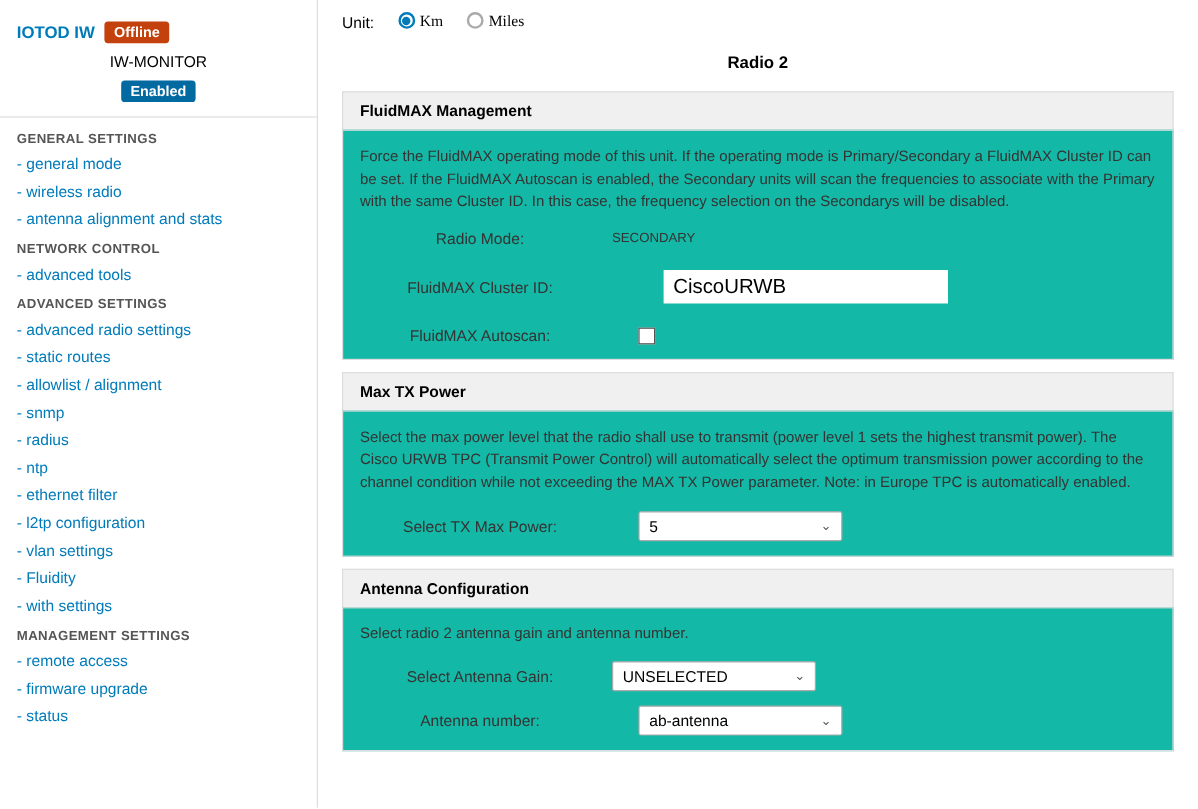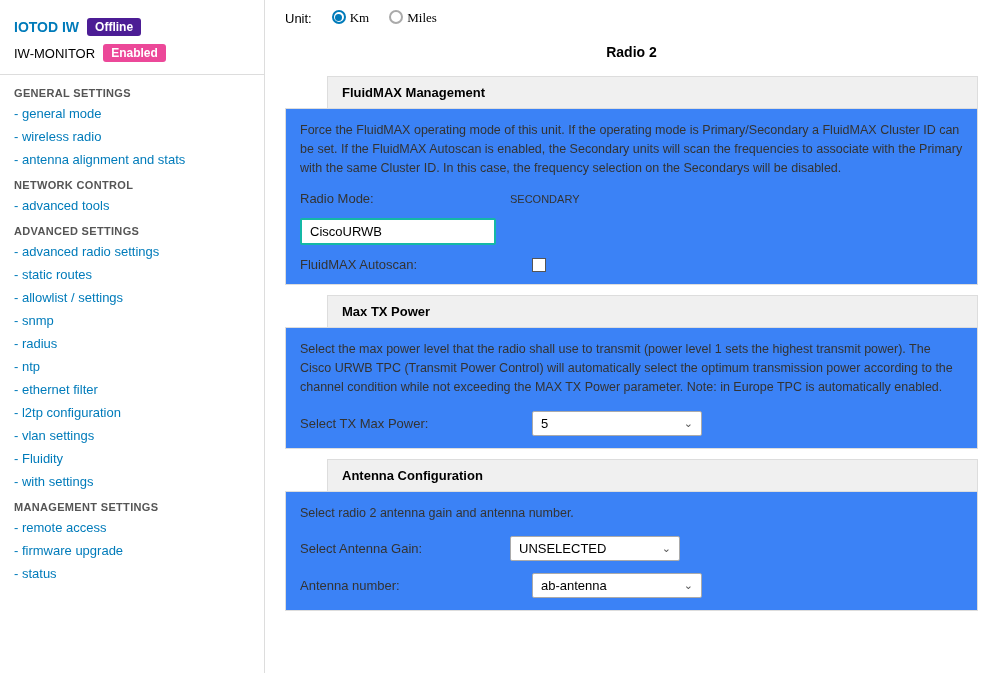--- a/index.html
+++ b/index.html
@@ -28,28 +28,29 @@
       text-decoration: none;
     }
     .badge {
       display: inline-block;
       padding: 2px 8px;
       border-radius: 3px;
       font-size: 12px;
       font-weight: bold;
       color: #fff;
     }
-    .badge-offline { background: #4c1d95; }
-    .badge-enabled { background: #ec4899; text-align: right; }
+    .badge-offline { background: #c2410c; }
+    .badge-enabled { background: #0369a1; text-align: right; }
 
     .sidebar-header-row2 {
       padding: 2px 14px 8px;
       display: flex;
       align-items: center;
       gap: 8px;
+      flex-direction: column;
     }
     .sidebar-divider {
       border: none;
       border-top: 1px solid #ddd;
       margin: 4px 0;
     }
     .section-label {
       padding: 8px 14px 3px;
       font-size: 11px;
       font-weight: bold;
@@ -107,58 +108,58 @@
       margin-bottom: 0;
     }
     .section-title-bar {
       background: #f0f0f0;
       padding: 8px 14px;
       font-weight: bold;
       font-size: 13px;
       border: 1px solid #ddd;
       border-bottom: none;
       margin-top: 10px;
-      margin-left: 42px;
     }
     .section-body {
       border: 1px solid #ddd;
       padding: 12px 14px;
-      background: #3b82f6;
+      background: #14b8a6;
     }
     .description-text {
       font-size: 12.5px;
       color: #333;
       line-height: 1.5;
       margin-bottom: 14px;
     }
 
     
     .form-row {
       display: flex;
       align-items: center;
       margin-bottom: 12px;
       gap: 10px;
     }
     .form-row:last-child { margin-bottom: 0; gap: 32px; }
     .form-label {
-      text-align: left;
+      text-align: center;
       min-width: 200px;
       font-size: 13px;
       color: #333;
     }
     .form-value {
       font-size: 11px;
       color: #333;
     }
     .form-input {
-      border: 2px solid #14b8a6;
+      border: 7px solid #14b8a6;
       padding: 4px 8px;
-      font-size: 13px;
+      font-size: 17px;
       min-width: 160px;
       border-radius: 2px;
+      margin-left: 36px;
     }
     .form-checkbox {
       width: 14px; height: 14px;
       border: 1px solid #555;
       background: #fff;
       display: inline-block;
     }
 
     
     .form-select {
@@ -207,21 +208,21 @@
   <a class="nav-item">- general mode</a>
   <a class="nav-item">- wireless radio</a>
   <a class="nav-item">- antenna alignment and stats</a>
 
   <div class="section-label">NETWORK CONTROL</div>
   <a class="nav-item">- advanced tools</a>
 
   <div class="section-label">ADVANCED SETTINGS</div>
   <a class="nav-item">- advanced radio settings</a>
   <a class="nav-item">- static routes</a>
-  <a class="nav-item">- allowlist / settings</a>
+  <a class="nav-item">- allowlist / alignment</a>
   <a class="nav-item">- snmp</a>
   <a class="nav-item">- radius</a>
   <a class="nav-item">- ntp</a>
   <a class="nav-item">- ethernet filter</a>
   <a class="nav-item">- l2tp configuration</a>
   <a class="nav-item">- vlan settings</a>
   <a class="nav-item">- Fluidity</a>
   <a class="nav-item">- with settings</a>
 
   <div class="section-label">MANAGEMENT SETTINGS</div>
@@ -250,20 +251,21 @@
     <div class="section-title-bar">FluidMAX Management</div>
     <div class="section-body">
       <p class="description-text">Force the FluidMAX operating mode of this unit. If the operating mode is Primary/Secondary a FluidMAX Cluster ID can be set. If the FluidMAX Autoscan is enabled, the Secondary units will scan the frequencies to associate with the Primary with the same Cluster ID. In this case, the frequency selection on the Secondarys will be disabled.</p>
 
       <div class="form-row">
         <span class="form-label">Radio Mode:</span>
         <span class="form-value">SECONDARY</span>
       </div>
 
       <div class="form-row">
+        <span class="form-label">FluidMAX Cluster ID:</span>
         <input class="form-input" type="text" value="CiscoURWB" style="">
       </div>
 
       <div class="form-row">
         <span class="form-label">FluidMAX Autoscan:</span>
         <div class="form-checkbox"></div>
       </div>
     </div>
   </div>
 

